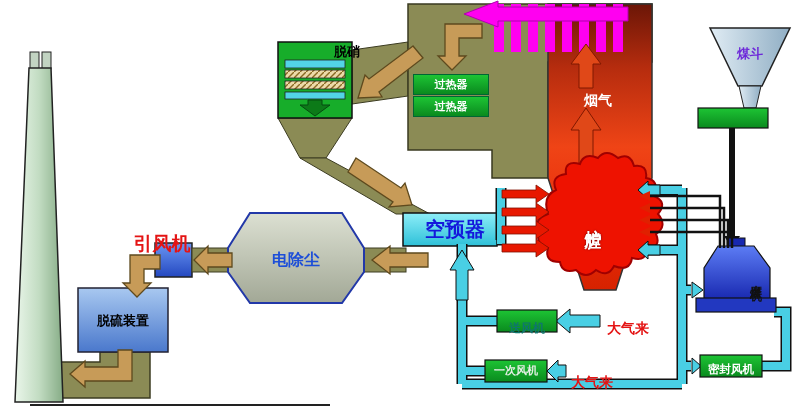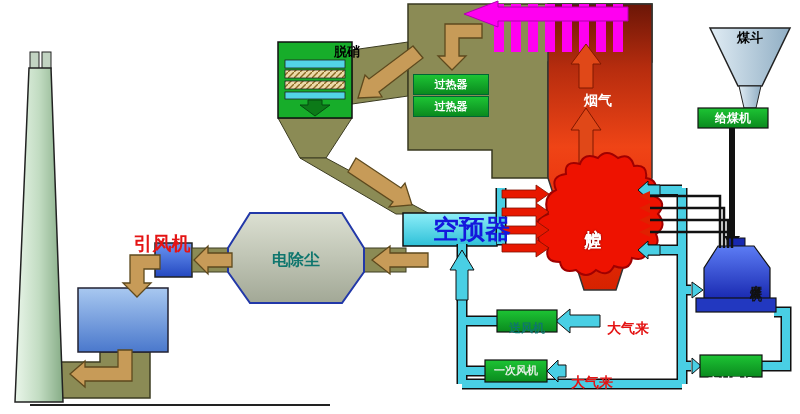--- a/index.html
+++ b/index.html
@@ -219,36 +219,36 @@
 
 <div class="lbl" style="left:278px;top:43px;width:74px;height:16px;font-size:13px;color:#000;margin-left:32px;">脱硝</div>
 
 <div class="glabel" style="left:413px;top:74px;width:74px;height:19px;">过热器</div>
 <div class="glabel" style="left:413px;top:96px;width:74px;height:19px;">过热器</div>
 
 <div class="lbl" style="left:570px;top:91px;width:44px;height:18px;font-size:14px;color:#fff;margin-left:6px;">烟气</div>
 
 <div class="lbl vert" style="left:582px;top:192px;width:22px;height:52px;font-size:17px;color:#fff;text-shadow:0 0 2px #700;">炉膛</div>
 
-<div class="lbl" style="left:726px;top:28px;width:48px;height:18px;font-size:13px;color:#000000;">煤斗</div>
-
-<div class="lbl" style="left:698px;top:108px;width:70px;height:20px;font-size:12px;color:#fff;">给煤机</div>
+<div class="lbl" style="left:726px;top:44px;width:48px;height:18px;font-size:13px;color:#6d28d9;">煤斗</div>
+
 
 <div class="lbl vert" style="left:745px;top:250px;width:22px;height:56px;font-size:12px;color:#111;">磨煤机</div>
 
-<div class="lbl" style="left:403px;top:213px;width:104px;height:31px;font-size:26px;color:#1418dc;padding-left:17px;">空预器</div>
-
-<div class="lbl" style="left:250px;top:249px;width:92px;height:22px;font-size:16px;color:#0f766e;">电除尘</div>
+<div class="lbl" style="left:403px;top:213px;width:104px;height:31px;font-size:20px;color:#1418dc;">空预器</div>
+
+<div class="lbl" style="left:250px;top:249px;width:92px;height:22px;font-size:16px;color:#1d4ed8;">电除尘</div>
 
 <div class="lbl" style="left:134px;top:236px;width:56px;height:15px;font-size:19px;color:#e41414;">引风机</div>
 
+<div class="lbl" style="left:78px;top:311px;width:90px;height:18px;font-size:13px;color:#000;">脱硫装置</div>
 
 <div class="lbl" style="left:497px;top:310px;width:60px;height:36px;font-size:12px;color:#0f766e;">送风机</div>
 
 <div class="lbl" style="left:602px;top:319px;width:52px;height:18px;font-size:14px;color:#e41414;">大气来</div>
 
 <div class="lbl" style="left:485px;top:360px;width:62px;height:21px;font-size:11px;color:#e6efe6;">一次风机</div>
 
 <div class="lbl" style="left:566px;top:373px;width:52px;height:18px;font-size:14px;color:#e41414;">大气来</div>
 
-<div class="lbl" style="left:700px;top:355px;width:62px;height:29px;font-size:11.5px;color:#fff;margin-top:13px;">密封风机</div>
+<div class="lbl" style="left:700px;top:355px;width:62px;height:29px;font-size:11.5px;color:#fff;">密封风机</div>
 
 </div>
 
 </body></html>

